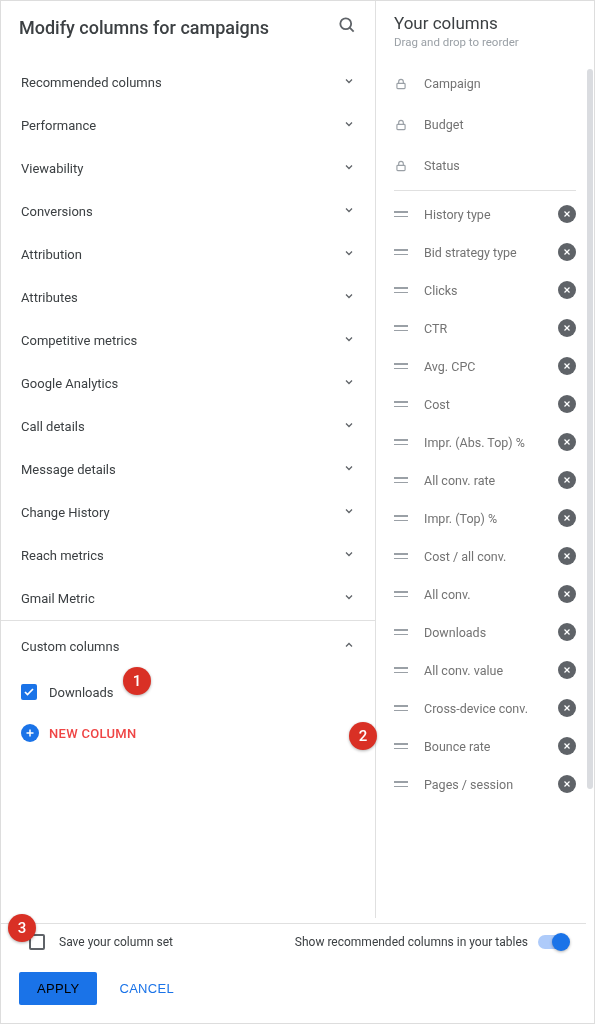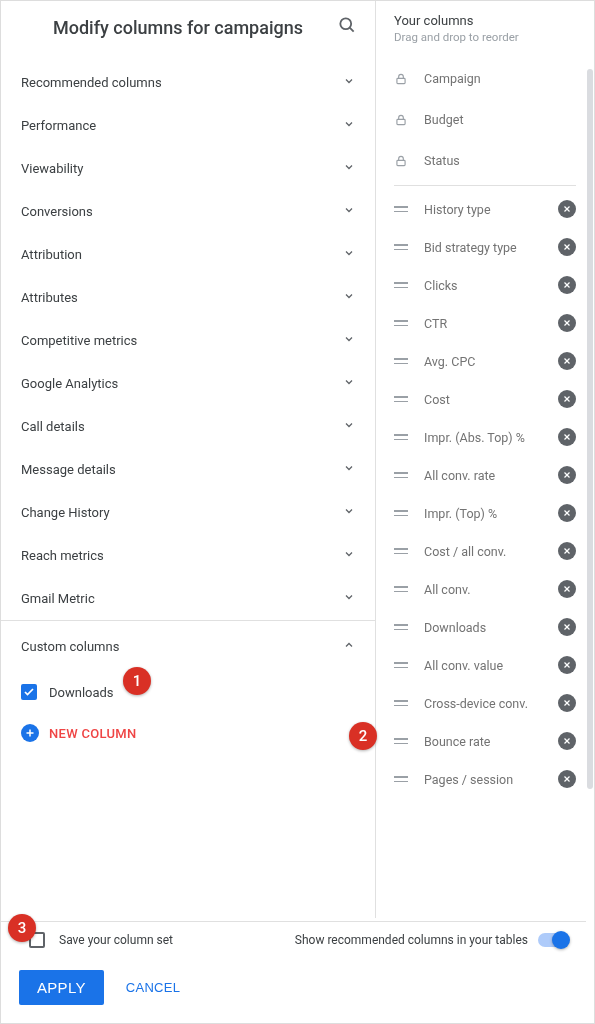--- a/index.html
+++ b/index.html
@@ -1,35 +1,35 @@
 <!DOCTYPE html>
 <html><head>
 <meta charset="utf-8">
 <style>
   * { box-sizing: border-box; margin: 0; padding: 0; }
   body { font-family: Roboto, Arial, sans-serif; background: #fff; width: 595px; height: 1024px; overflow: hidden; position: relative; border: 1px solid #ddd; }
   .container { display: flex; height: 917px; }
   .left-panel { width: 375px; border-right: 1px solid #e0e0e0; display: flex; flex-direction: column; }
   .right-panel { flex: 1; position: relative; padding: 12px 0 0 0; overflow: hidden; }
   .left-header { display: flex; align-items: center; padding: 14px 18px 22px 18px; }
-  .title { font-size: 18px; font-weight: 500; color: #3c4043; flex: 1; text-align: center; }
+  .title { font-size: 18px; font-weight: 500; color: #3c4043; flex: 1; }
   .search-icon { color: #5f6368; cursor: pointer; }
   .categories { flex: 1; overflow-y: auto; }
   .category { display: flex; align-items: center; justify-content: space-between; padding: 14px 20px; color: #3c4043; font-size: 13px; cursor: pointer; border-bottom: 0; }
   .category.custom-open { padding: 18px 20px 14px 20px; border-top: 1px solid #e0e0e0; }
   .chev { color: #5f6368; }
   .custom-content { padding: 8px 20px 18px 20px; border-bottom: 0; }
   .check-row { display: flex; align-items: center; gap: 12px; padding: 8px 0; }
   .cbox { width: 16px; height: 16px; background: #1a73e8; border-radius: 2px; display: flex; align-items: center; justify-content: center; }
   .cbox svg { width: 12px; height: 12px; }
   .new-col-row { display: flex; align-items: center; gap: 10px; padding: 16px 0 6px 0; cursor: pointer; }
   .plus-circle { width: 18px; height: 18px; background: #1a73e8; border-radius: 50%; display: flex; align-items: center; justify-content: center; color: #fff; font-size: 14px; font-weight: 500; }
   .new-col-text { color: #ef4444; font-weight: 500; font-size: 13px; letter-spacing: 0.3px; }
   .right-header { padding: 0 18px 4px 18px; }
-  .yc-title { font-size: 13px; color: #3c4043; font-weight: 400; margin-bottom: 2px; }
+  .yc-title { font-size: 17px; color: #3c4043; font-weight: 400; margin-bottom: 2px; }
   .yc-sub { font-size: 11.5px; color: #9aa0a6; }
   .col-list { padding: 10px 0; overflow-y: auto; height: calc(100% - 44px); }
   .col-item { display: flex; align-items: center; padding: 10px 18px 10px 18px; gap: 16px; position: relative; }
   .col-item.locked { padding: 13px 18px; }
   .col-label { flex: 1; font-size: 12.5px; color: #737373; }
   .drag-handle { color: #9aa0a6; display: flex; flex-direction: column; gap: 3px; cursor: grab; }
   .drag-line { width: 14px; height: 1.5px; background: #9aa0a6; }
   .remove-btn { width: 18px; height: 18px; background: #5f6368; border-radius: 50%; display: flex; align-items: center; justify-content: center; cursor: pointer; }
   .remove-btn svg { width: 10px; height: 10px; }
   .lock-icon { color: #9aa0a6; width: 14px; display: flex; justify-content: center; }
@@ -38,21 +38,21 @@
   .scrollbar-thumb { width: 6px; height: 720px; background: #dadce0; border-radius: 3px; }
   .footer { position: absolute; bottom: 0; left: 0; right: 8px; border-top: 1px solid #e0e0e0; background: #fff; }
   .footer-row1 { display: flex; align-items: center; padding: 10px 18px 10px 28px; justify-content: space-between; }
   .save-set { display: flex; align-items: center; gap: 14px; }
   .empty-cbox { width: 16px; height: 16px; border: 2px solid #5f6368; border-radius: 2px; }
   .footer-text { font-size: 12px; color: #3c4043; }
   .toggle-wrap { display: flex; align-items: center; gap: 10px; }
   .toggle { width: 30px; height: 14px; background: #aecbfa; border-radius: 7px; position: relative; cursor: pointer; }
   .toggle-knob { width: 18px; height: 18px; background: #1a73e8; border-radius: 50%; position: absolute; right: -2px; top: -2px; box-shadow: 0 1px 3px rgba(0,0,0,0.3); }
   .footer-row2 { display: flex; align-items: center; gap: 8px; padding: 12px 18px 18px 18px; }
-  .apply-btn { background: #1a73e8; color: #ffffff; border: none; padding: 9px 18px; font-size: 15px; font-weight: 500; letter-spacing: 0.3px; cursor: pointer; border-radius: 2px; }
+  .apply-btn { background: #1a73e8; color: #000000; border: none; padding: 9px 18px; font-size: 13px; font-weight: 500; letter-spacing: 0.3px; cursor: pointer; border-radius: 2px; }
   .cancel-btn { background: transparent; color: #1a73e8; border: none; padding: 9px 14px; font-size: 13px; font-weight: 500; letter-spacing: 0.3px; cursor: pointer; }
   .marker { position: absolute; width: 28px; height: 28px; background: #d93025; border-radius: 50%; color: #fff; display: flex; align-items: center; justify-content: center; font-size: 15px; font-weight: 500; z-index: 10; box-shadow: 0 1px 3px rgba(0,0,0,0.3); }
   .m1 { left: 122px; top: 666px; }
   .m2 { left: 348px; top: 721px; }
   .m3 { left: 7px; top: 913px; }
 </style>
 </head>
 <body>
 
 <div class="container">

